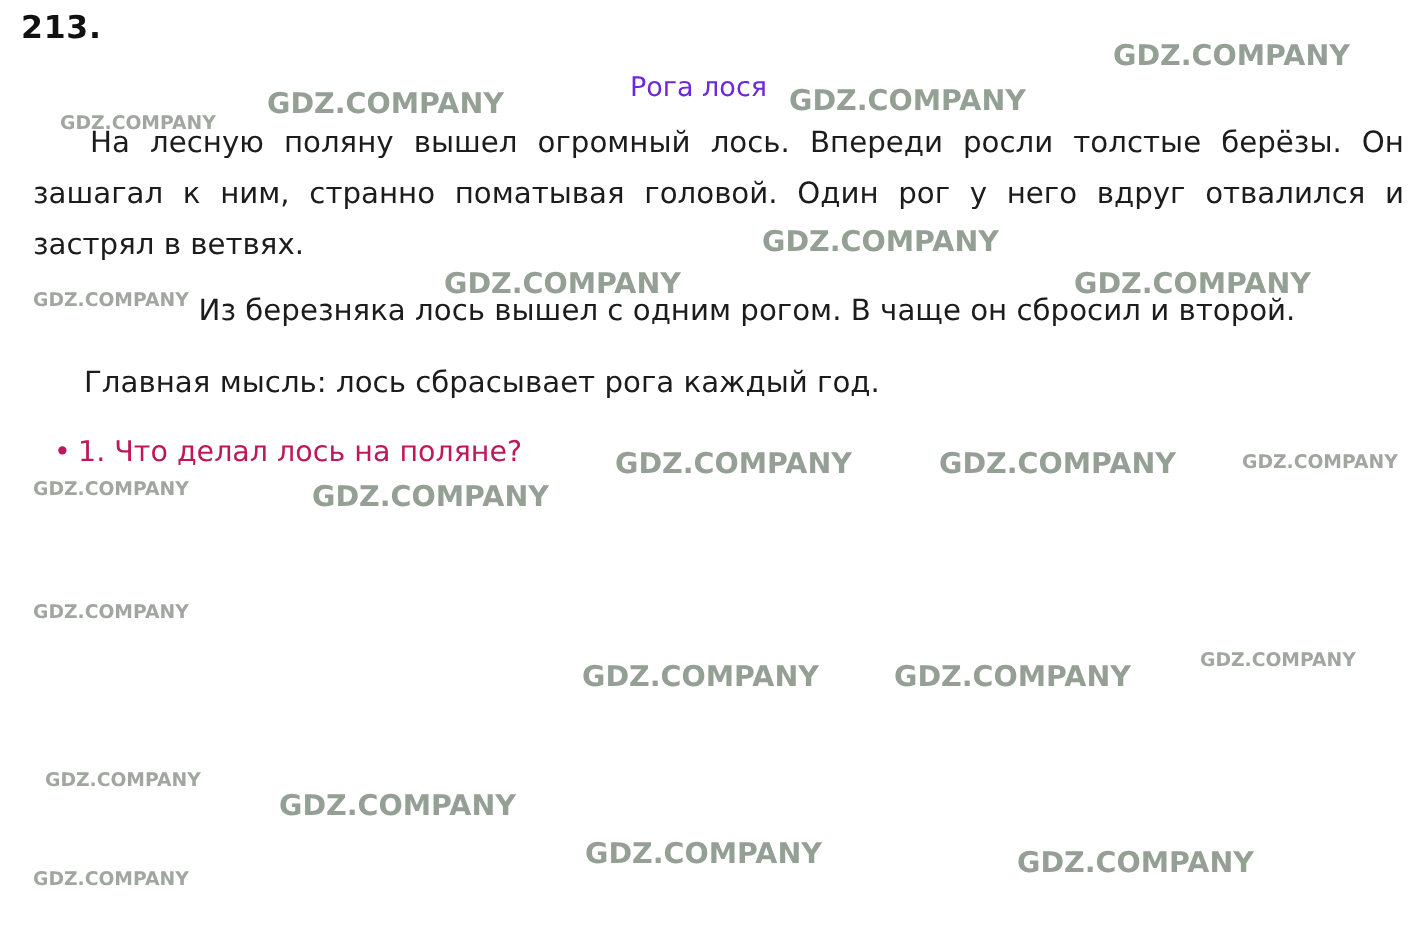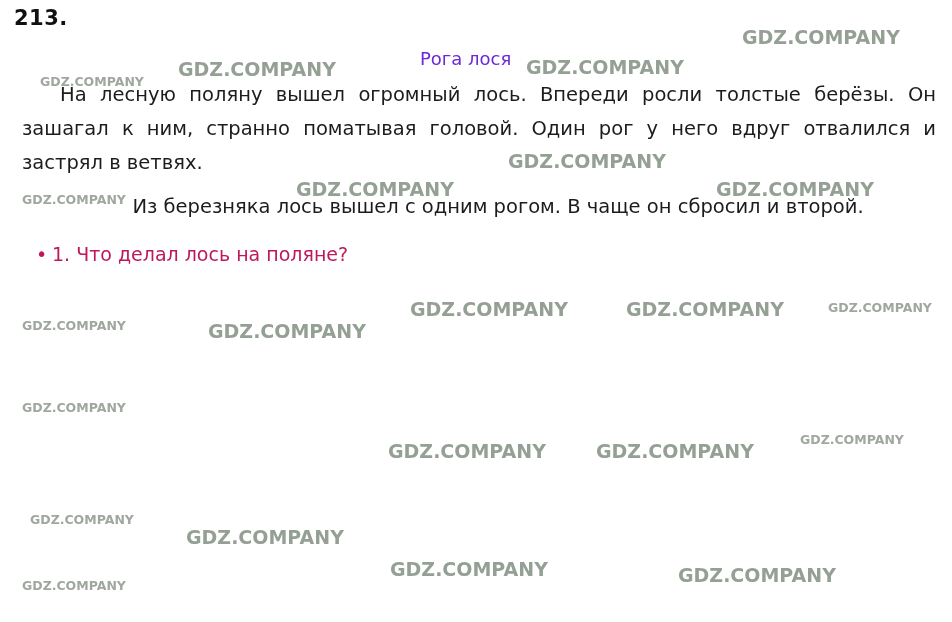--- a/index.html
+++ b/index.html
@@ -124,20 +124,21 @@
   <div class="title-line">Рога лося</div>
 
   <div class="content">
 
     <p class="para indent">На лесную поляну вышел огромный лось. Впереди росли толстые берёзы. Он зашагал к ним, странно поматывая головой. Один рог у него вдруг отвалился и застрял в ветвях.</p>
 
     <p class="para indent no-justify">Из березняка лось вышел с одним рогом. В чаще он сбросил и второй.</p>
 
 
 
+    <p class="sub-line">Главная мысль: лось сбрасывает рога каждый год.</p>
 
 
     <div class="questions">
       <p class="q-line first">
         <span class="bullet-dot">•</span><span>1. Что делал лось на поляне?</span>
       </p>
     </div>
 
   </div>
 

